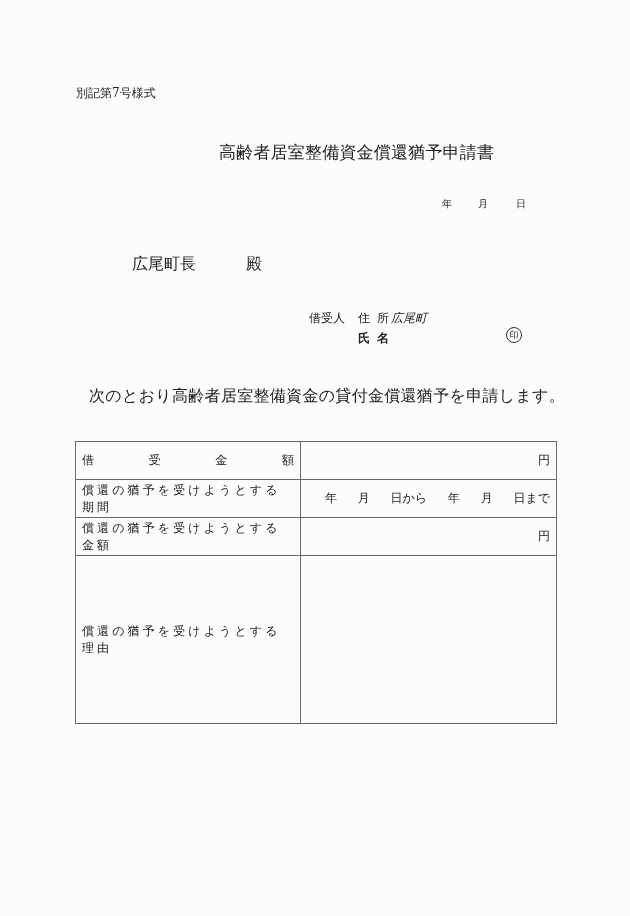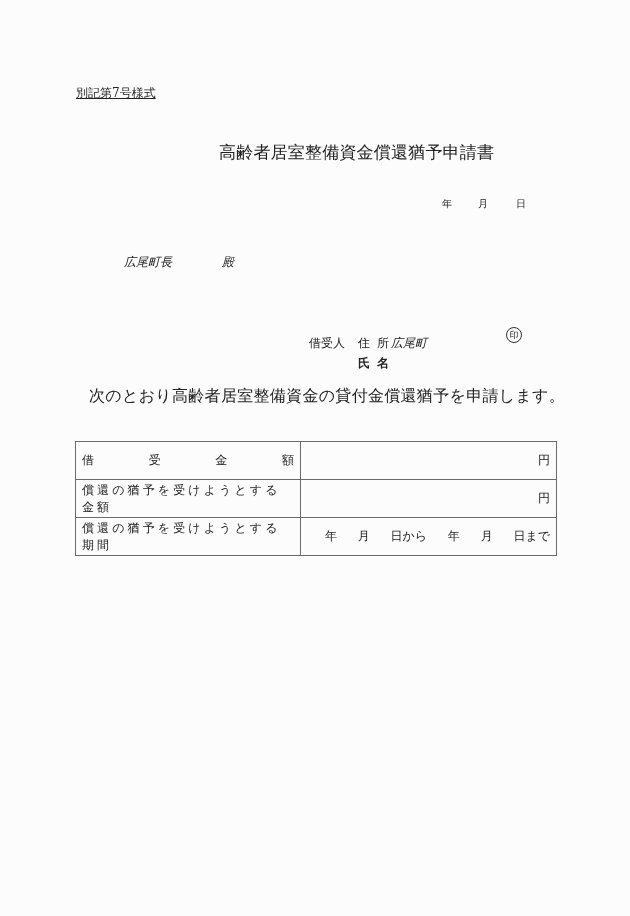--- a/index.html
+++ b/index.html
@@ -11,32 +11,32 @@
       height: 916px;
       background: #fcfcfc;
       position: relative;
       overflow: hidden;
       font-family: "DejaVu Serif", "Liberation Serif", serif;
       color: #222;
       font-size: 12px;
     }
     .abs { position: absolute; white-space: nowrap; line-height: 1; }
 
-    #form-number { left: 76px; top: 87px; font-size: 12px; text-decoration: underline; }
+    #form-number { left: 76px; top: 87px; font-size: 12px; }
     #doc-title { left: 219px; top: 144px; font-size: 17px; letter-spacing: 0.2px; }
 
     #date-line { left: 442px; top: 199px; font-size: 10px; }
     #date-line span { display: inline-block; }
     #date-line .d-year { width: 36px; }
     #date-line .d-month { width: 38px; }
 
-    #addressee { left: 124px; top: 256px; font-size: 12px; font-style: italic; }
+    #addressee { left: 132px; top: 256px; font-size: 16px; }
     #addressee .honorific { margin-left: 50px; }
 
-    #borrower-block { left: 309px; top: 312px; font-size: 12px; margin-top: 25px; }
+    #borrower-block { left: 309px; top: 312px; font-size: 12px; }
     #borrower-block .row { position: relative; height: 20px; }
     #borrower-block .lbl-role { position: absolute; left: 0; top: 0; }
     #borrower-block .lbl-addr { position: absolute; left: 49px; top: 0; letter-spacing: 7px; }
     #borrower-block .val-addr { position: absolute; left: 82px; top: 0; font-style: italic; }
     #borrower-block .lbl-name { position: absolute; left: 49px; top: 0; letter-spacing: 7px; font-weight: bold; }
     #seal {
       position: absolute;
       left: 506px; top: 327px;
       width: 14px; height: 14px;
       border: 1px solid #333;
@@ -128,35 +128,41 @@
         <span>金</span>
         <span>額</span>
       </div>
     </td>
     <td class="value-right">
       <span>円</span>
     </td>
   </tr>
   <tr class="r-short">
     <td>
-      <span class="label-wide">償還の猶予を受けようとする金額</span>
-    </td>
-    <td class="value-right">
-      <span>円</span>
-    </td>
-  </tr>
-  <tr class="r-short">
-    <td>
       <span class="label-wide">償還の猶予を受けようとする期間</span>
     </td>
     <td>
       <div class="period-cells">
         <span>年</span>
         <span>月</span>
         <span>日から</span>
         <span>年</span>
         <span>月</span>
         <span>日まで</span>
       </div>
     </td>
   </tr>
+  <tr class="r-short">
+    <td>
+      <span class="label-wide">償還の猶予を受けようとする金額</span>
+    </td>
+    <td class="value-right">
+      <span>円</span>
+    </td>
+  </tr>
+  <tr class="r-tall">
+    <td>
+      <span class="label-wide">償還の猶予を受けようとする理由</span>
+    </td>
+    <td></td>
+  </tr>
 </tbody>
   </table>
 
 </body></html>

